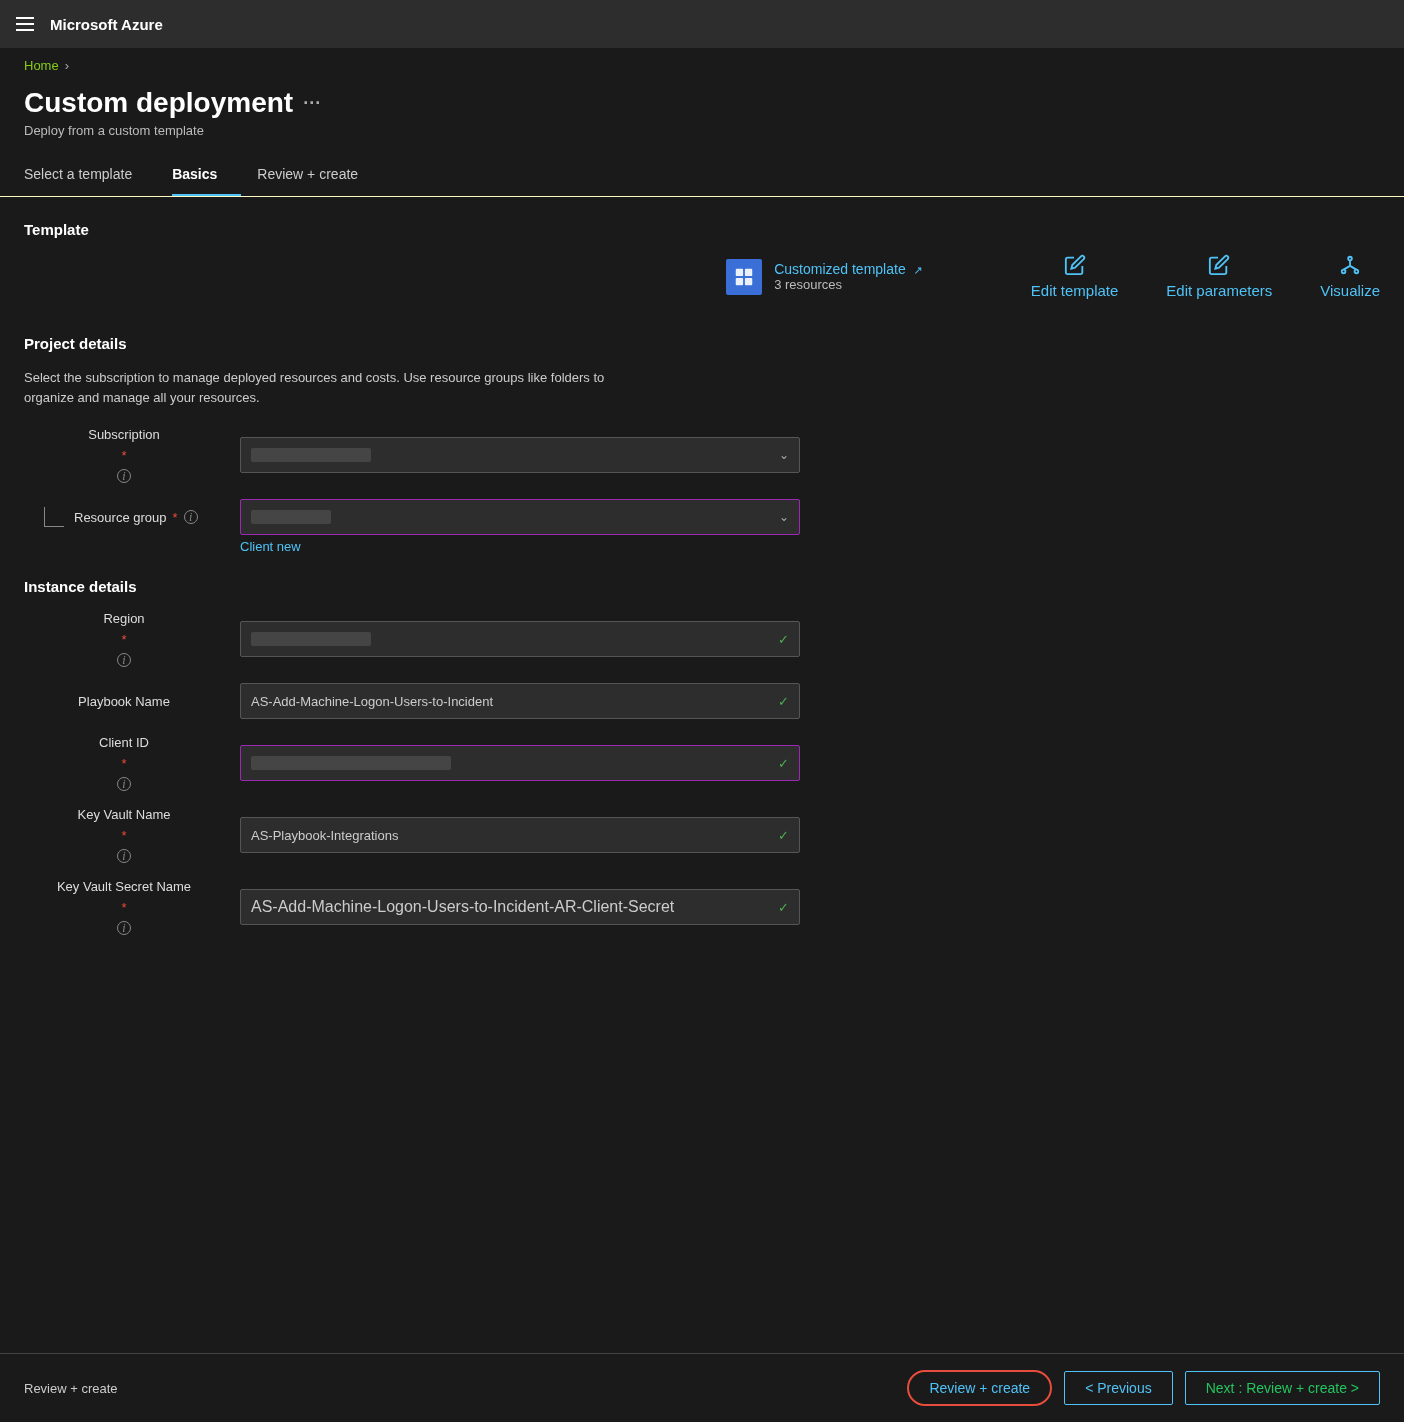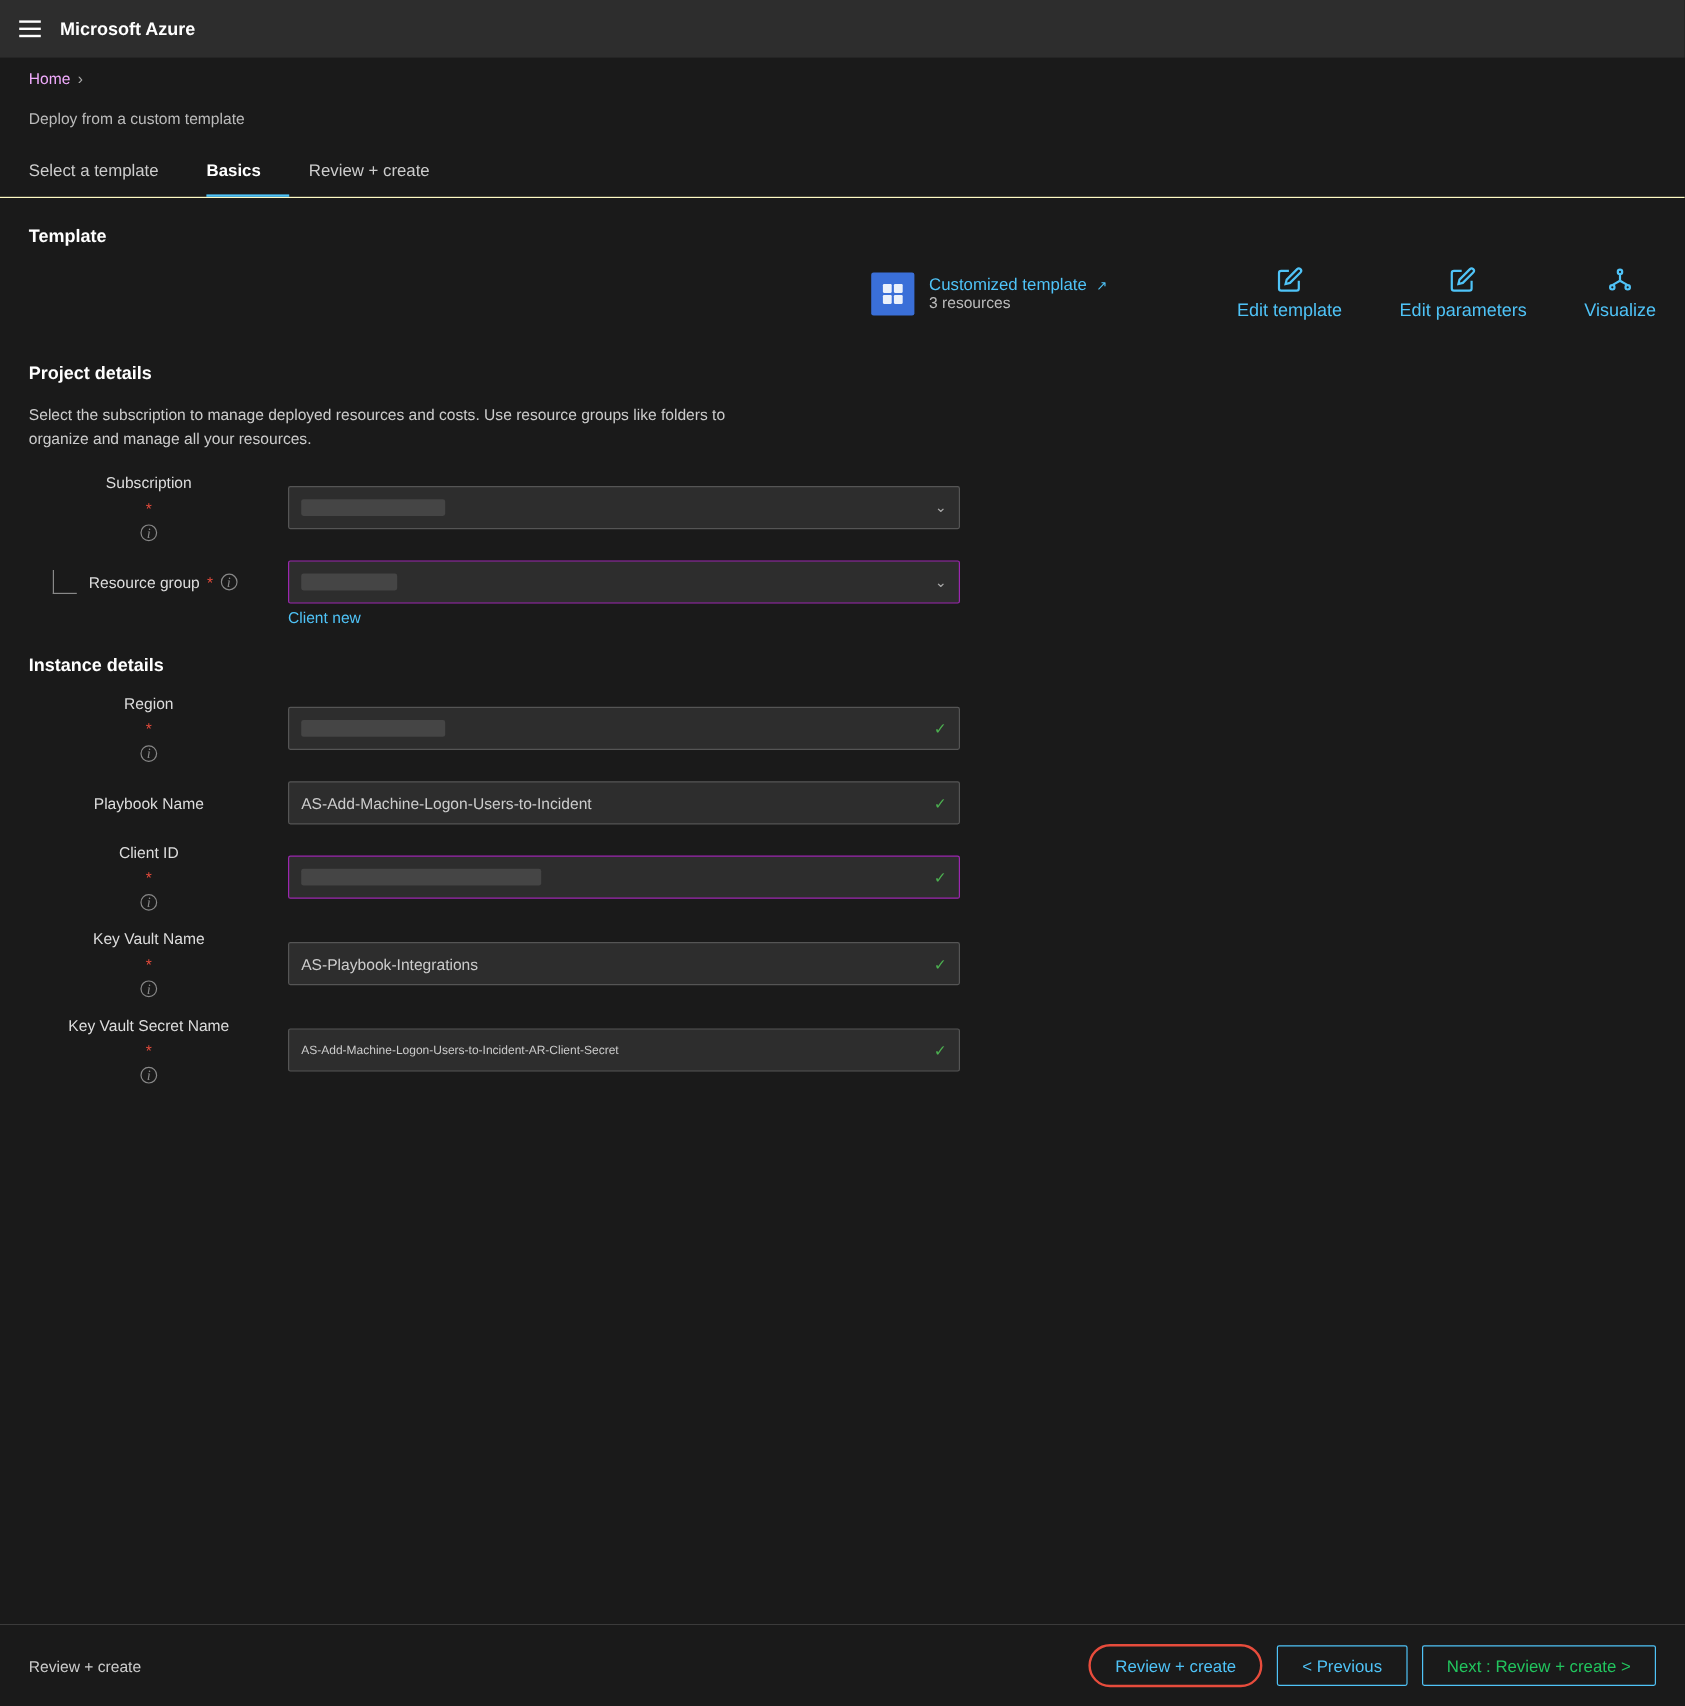--- a/index.html
+++ b/index.html
@@ -55,21 +55,21 @@
 
     
     .breadcrumb {
       padding: 10px 24px;
       display: flex;
       align-items: center;
       gap: 6px;
       font-size: 13px;
     }
     .breadcrumb a {
-      color: #f0abfc;
+      color: #84cc16;
       text-decoration: none;
     }
     .breadcrumb-sep {
       color: #aaa;
     }
 
     
     .page-header {
       padding: 4px 24px 16px;
     }
@@ -372,20 +372,24 @@
   </div>
   <span class="brand-name">Microsoft Azure</span>
 </div>
 
 <div class="breadcrumb">
   <a href="#">Home</a>
   <span class="breadcrumb-sep">›</span>
 </div>
 
 <div class="page-header">
+  <div class="page-title">
+    <span>Custom deployment</span>
+    <span class="ellipsis">···</span>
+  </div>
   <div class="page-subtitle">Deploy from a custom template</div>
 </div>
 
 <div class="tabs">
   <div class="tab">
     <span>Select a template</span>
   </div>
   <div class="tab active">
     <span>Basics</span>
   </div>
@@ -526,21 +530,21 @@
       </div>
     </div>
 
     <div class="form-row">
       <div class="form-label">
         <span>Key Vault Secret Name</span>
         <span class="required-star">*</span>
         <span class="info-icon">i</span>
       </div>
       <div class="form-control">
-        <span style="font-size:10px;">AS-Add-Machine-Logon-Users-to-Incident-AR-Client-Secret</span>
+        <span style="font-size:16px;">AS-Add-Machine-Logon-Users-to-Incident-AR-Client-Secret</span>
         <span class="checkmark">✓</span>
       </div>
     </div>
   </div>
 
 </div>
 
 <div class="footer">
   <span class="footer-left-label">Review + create</span>
   <button class="btn-review">Review + create</button>

